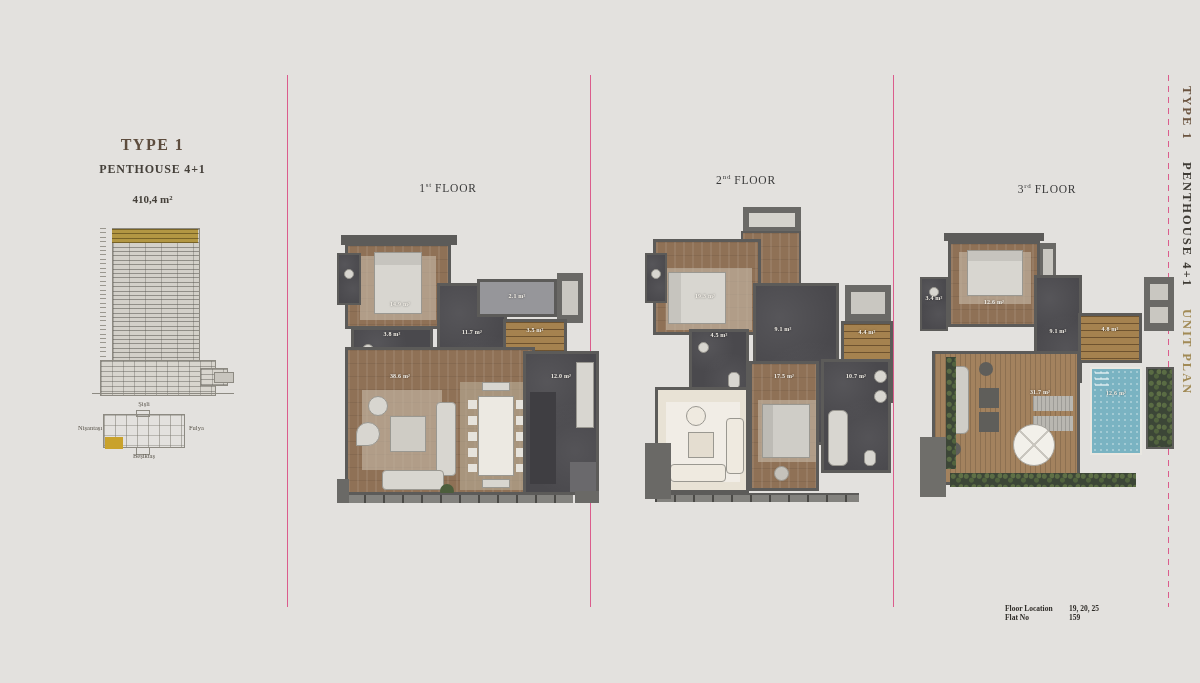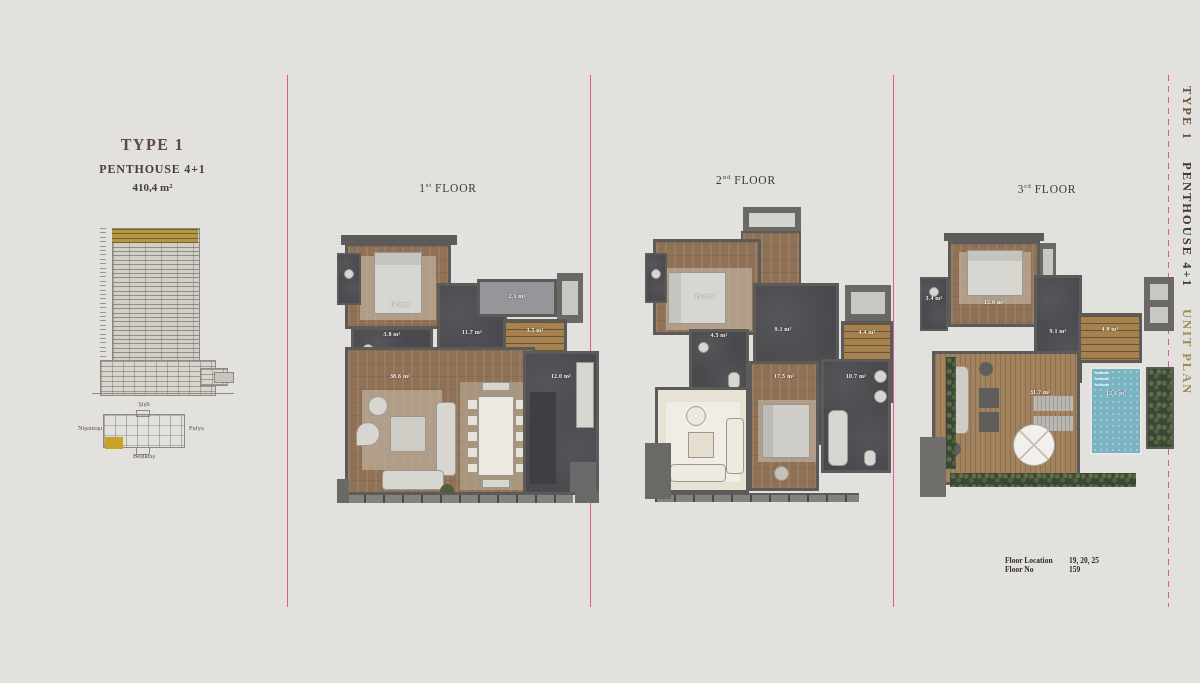--- a/index.html
+++ b/index.html
@@ -85,21 +85,21 @@
   .footer .lab{width:64px;}
 </style>
 </head>
 <body>
 
 <div class="page">
 
   <div class="abs" style="left:60px;top:136px;width:185px;">
     <div class="type-title">TYPE 1</div>
     <div class="type-sub" style="margin-top:8px;">PENTHOUSE 4+1</div>
-    <div class="type-area" style="margin-top:4px;">410,4 m²</div>
+    <div class="type-area" style="margin-top:16px;">410,4 m²</div>
   </div>
 
   <div class="abs" style="left:88px;top:220px;width:150px;height:174px;">
     <div class="abs ticks" style="left:12px;top:8px;width:6px;height:132px;"></div>
     <div class="abs tower" style="left:24px;top:8px;width:86px;height:132px;"></div>
     <div class="abs tower-gold" style="left:24px;top:9px;width:86px;height:14px;"></div>
     <div class="abs podium" style="left:12px;top:140px;width:114px;height:34px;"></div>
     <div class="abs podium" style="left:112px;top:148px;width:26px;height:16px;"></div>
     <div class="abs" style="left:126px;top:152px;width:18px;height:9px;background:#c8c5be;border:1px solid #8d8a82;"></div>
     <div class="abs" style="left:4px;top:173px;width:142px;height:1px;background:#8d8a82;"></div>
@@ -305,24 +305,24 @@
     <div class="abs plants" style="left:26px;top:132px;width:10px;height:112px;"></div>
     <div class="wallblk" style="left:0;top:212px;width:26px;height:60px;background:#6f6e6a;"></div>
   </div>
 
   <div class="side-title" style="left:1179px;top:86px;height:330px;">
     <span class="p1">TYPE 1</span>
     <span class="p2">PENTHOUSE 4+1</span>
     <span class="p3">UNIT PLAN</span>
   </div>
 
-  <div class="footer" style="left:1005px;top:556px;width:170px;">
+  <div class="footer" style="left:1005px;top:604px;width:170px;">
     <div class="row">
       <span class="lab">Floor Location</span>
       <span>19, 20, 25</span>
     </div>
     <div class="row">
-      <span class="lab">Floor No</span>
+      <span class="lab">Flat No</span>
       <span>159</span>
     </div>
   </div>
 
 </div>
 
 </body></html>

